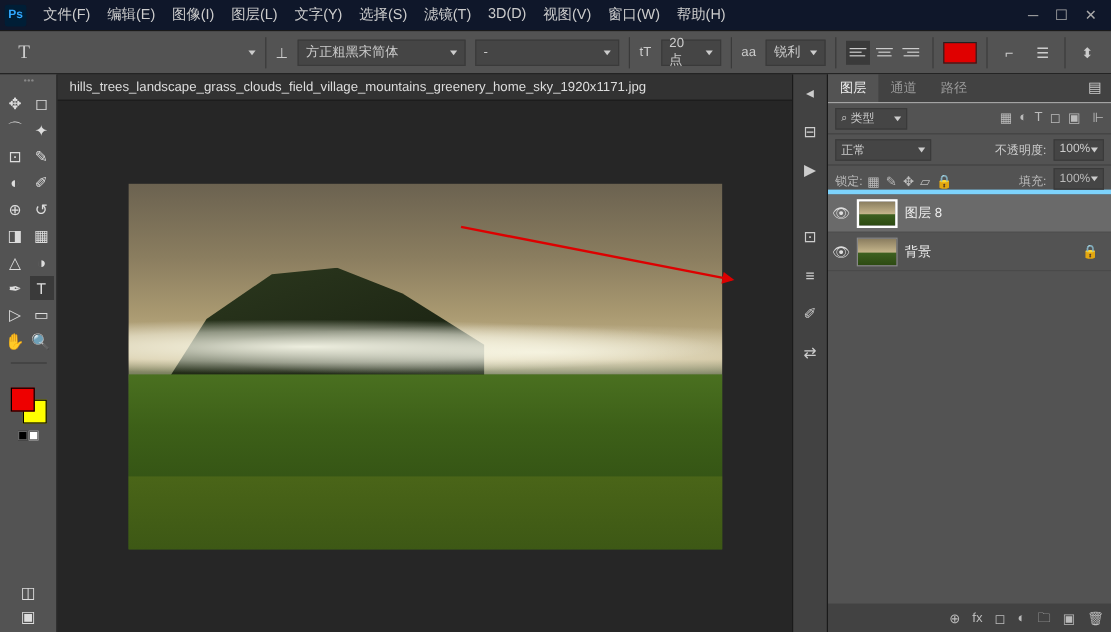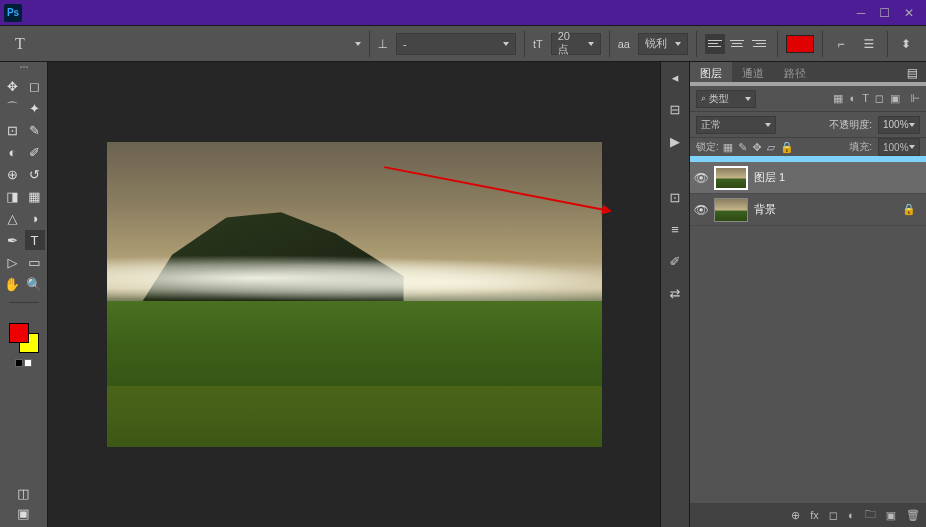--- a/index.html
+++ b/index.html
@@ -1,17 +1,17 @@
 <!DOCTYPE html>
 <html><head>
 <meta charset="utf-8">
 <style>
 *{margin:0;padding:0;box-sizing:border-box;font-family:"Microsoft YaHei",sans-serif;user-select:none}
 body{width:926px;height:527px;background:#323232;color:#ccc;font-size:12px;overflow:hidden;position:relative}
-.titlebar{height:26px;background:#4c1d95;display:flex;align-items:center;padding:0 4px;border-bottom:1px solid #1a1a1a}
+.titlebar{height:26px;background:#0f172a;display:flex;align-items:center;padding:0 4px;border-bottom:1px solid #1a1a1a}
 .ps-logo{width:18px;height:18px;background:#001e36;color:#31a8ff;font-weight:bold;font-size:10px;display:flex;align-items:center;justify-content:center;border-radius:2px;margin-right:8px}
 .menu{display:flex;gap:2px}
 .menu-item{padding:3px 6px;cursor:default}
 .win-controls{margin-left:auto;display:flex;gap:14px;padding-right:8px;color:#aaa}
 .optbar{height:36px;background:#535353;display:flex;align-items:center;padding:0 10px;gap:8px;border-bottom:1px solid #1a1a1a}
 .opt-t{width:20px;height:20px;display:flex;align-items:center;justify-content:center;font-family:serif;font-size:16px}
 .vsep{width:1px;height:26px;background:#3a3a3a}
 .dropdown{height:22px;background:#454545;border:1px solid #3a3a3a;display:flex;align-items:center;padding:0 6px;gap:6px;font-size:11px}
 .dropdown.font{width:140px}
 .dropdown.style{width:120px}
@@ -44,60 +44,77 @@
 .mountain{position:absolute;bottom:42%;left:5%;width:55%;height:35%;background:linear-gradient(160deg,#2d3a1f 0%,#1f2815 60%,#15200f 100%);clip-path:polygon(0 100%,15% 40%,35% 5%,55% 0%,75% 20%,100% 60%,100% 100%)}
 .cloud{position:absolute;bottom:48%;left:0;width:100%;height:15%;background:radial-gradient(ellipse at 30% 50%,rgba(255,255,240,0.9) 0%,rgba(255,255,240,0.5) 40%,transparent 70%),radial-gradient(ellipse at 70% 60%,rgba(255,255,240,0.7) 0%,transparent 60%)}
 .ground{position:absolute;bottom:0;left:0;width:100%;height:48%;background:linear-gradient(180deg,#4a7020 0%,#3d6018 30%,#355515 60%,#2d4a12 100%)}
 .field{position:absolute;bottom:0;left:0;width:100%;height:20%;background:linear-gradient(180deg,#4a6518 0%,#3d5815 100%)}
 .arrow{position:absolute;top:148px;right:50px;width:230px;height:2px;background:#d00;transform:rotate(11deg);transform-origin:right;z-index:50}
 .arrow::after{content:"";position:absolute;right:-2px;top:-4px;border-left:10px solid #d00;border-top:5px solid transparent;border-bottom:5px solid transparent}
 .statusbar{height:20px;background:#323232;display:flex;align-items:center;padding:0 10px;gap:40px;font-size:11px;border-top:1px solid #1a1a1a}
 .midpanel{width:30px;background:#424242;border-left:1px solid #1a1a1a;border-right:1px solid #1a1a1a;padding-top:6px;display:flex;flex-direction:column;align-items:center;gap:14px}
 .midpanel .mi{width:18px;height:18px;color:#ccc;display:flex;align-items:center;justify-content:center;font-size:13px}
 .rightpanel{width:236px;background:#535353;display:flex;flex-direction:column}
-.panel-tabs{height:24px;display:flex;background:#424242;border-bottom:4px solid #a3a3a3}
+.panel-tabs{height:24px;display:flex;background:#424242;border-bottom:1px solid #a3a3a3}
 .ptab{padding:4px 10px;font-size:11px;color:#999}
 .ptab.active{background:#535353;color:#eee}
 .ptab-menu{margin-left:auto;padding:4px 8px}
 .filter-row{height:26px;display:flex;align-items:center;padding:0 6px;gap:6px;border-bottom:1px solid #424242}
 .filter-dd{height:18px;background:#454545;border:1px solid #3a3a3a;display:flex;align-items:center;padding:0 4px;font-size:10px;width:60px}
 .filter-icons{display:flex;gap:6px;margin-left:auto;font-size:11px;color:#bbb}
 .blend-row{height:26px;display:flex;align-items:center;padding:0 6px;gap:4px;border-bottom:1px solid #424242;font-size:10px}
 .blend-dd{height:18px;background:#454545;border:1px solid #3a3a3a;display:flex;align-items:center;padding:0 4px;width:80px}
 .opacity-dd{height:18px;background:#454545;border:1px solid #3a3a3a;display:flex;align-items:center;padding:0 4px;width:42px;margin-left:2px}
-.lock-row{height:24px;display:flex;align-items:center;padding:0 6px;gap:4px;font-size:10px;border-bottom:6px solid #7dd3fc;color:#bbb}
+.lock-row{height:24px;display:flex;align-items:flex-end;padding:0 6px;gap:4px;font-size:10px;border-bottom:4px solid #7dd3fc;color:#bbb}
 .lock-icons{display:flex;gap:5px;font-size:11px}
 .layers{flex:1;overflow:auto}
 .layer{height:32px;display:flex;align-items:center;padding:0 4px;gap:6px;border-bottom:1px solid #4a4a4a}
 .layer.selected{background:#6a6a6a}
 .eye{width:14px;height:14px;color:#ddd;font-size:12px;display:flex;align-items:center;justify-content:center}
 .thumb{width:34px;height:24px;border:1px solid #888;position:relative;overflow:hidden}
 .thumb.selected{border:2px solid #fff}
 .thumb-sky{position:absolute;inset:0;background:linear-gradient(180deg,#8a7d5f 0%,#c4b48a 50%,#3d6020 55%,#2d4a12 100%)}
 .layer-name{font-size:11px;color:#eee}
 .lock-icon{margin-left:auto;margin-right:6px;color:#bbb;font-size:11px}
 .layer-footer{height:24px;display:flex;align-items:center;justify-content:flex-end;padding:0 6px;gap:10px;background:#424242;color:#bbb;font-size:11px}
 </style>
 </head>
 <body>
 
 <div class="titlebar">
   <div class="ps-logo">Ps</div>
+  <div class="menu">
+    <div class="menu-item">文件(F)</div>
+    <div class="menu-item">编辑(E)</div>
+    <div class="menu-item">图像(I)</div>
+    <div class="menu-item">图层(L)</div>
+    <div class="menu-item">文字(Y)</div>
+    <div class="menu-item">选择(S)</div>
+    <div class="menu-item">滤镜(T)</div>
+    <div class="menu-item">3D(D)</div>
+    <div class="menu-item">视图(V)</div>
+    <div class="menu-item">窗口(W)</div>
+    <div class="menu-item">帮助(H)</div>
+  </div>
   <div class="win-controls">
     <span>─</span>
     <span>☐</span>
     <span>✕</span>
   </div>
 </div>
 
 <div class="optbar">
   <div class="opt-t">T</div>
   <div class="caret"></div>
   <div class="vsep"></div>
   <span>⊥</span>
+  <div class="dropdown font">
+    <span>方正粗黑宋简体</span>
+    <div class="caret"></div>
+  </div>
   <div class="dropdown style">
     <span>-</span>
     <div class="caret"></div>
   </div>
   <div class="vsep"></div>
   <span style="font-size:11px">tT</span>
   <div class="dropdown size">
     <span>20 点</span>
     <div class="caret"></div>
   </div>
@@ -171,20 +188,21 @@
     <div class="mini-swatch">
         <div style="background:#000"></div>
         <div style="background:#fff"></div>
       </div>
     <div style="flex:1"></div>
     <div class="tool">◫</div>
     <div class="tool">▣</div>
   </div>
 
   <div class="canvas-area">
+    <div class="doc-tab">hills_trees_landscape_grass_clouds_field_village_mountains_greenery_home_sky_1920x1171.jpg</div>
     <div class="canvas-wrap">
       <div class="image">
         <div class="sky"></div>
         <div class="mountain"></div>
         <div class="cloud"></div>
         <div class="ground"></div>
         <div class="field"></div>
       </div>
       <div class="arrow"></div>
     </div>
@@ -247,21 +265,21 @@
         <span>100%</span>
         <div class="caret" style="margin-left:auto"></div>
       </div>
     </div>
     <div class="layers">
       <div class="layer selected">
         <div class="eye">👁</div>
         <div class="thumb selected">
             <div class="thumb-sky"></div>
           </div>
-        <div class="layer-name">图层 1</div>
+        <div class="layer-name">图层 8</div>
       </div>
       <div class="layer">
         <div class="eye">👁</div>
         <div class="thumb">
             <div class="thumb-sky"></div>
           </div>
         <div class="layer-name">背景</div>
         <div class="lock-icon">🔒</div>
       </div>
     </div>

